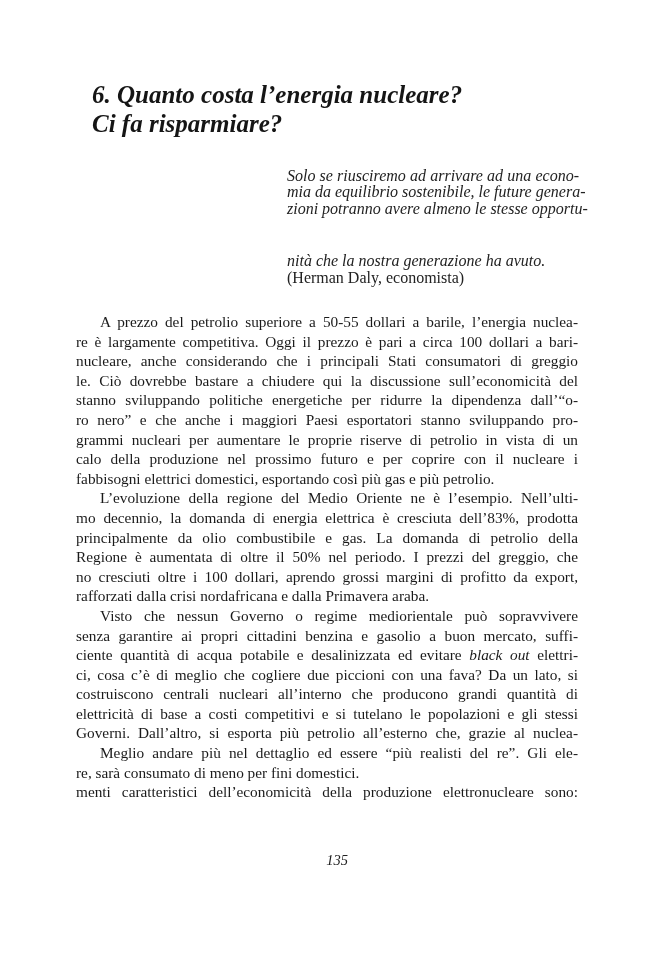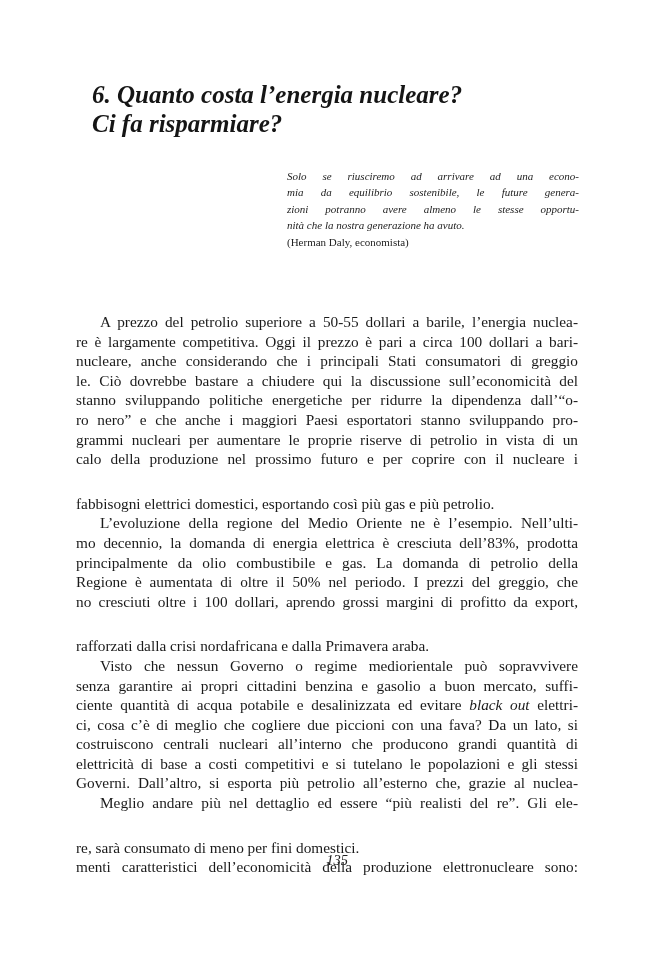--- a/index.html
+++ b/index.html
@@ -25,32 +25,32 @@
       font-weight: bold;
       font-style: italic;
       color: #151515;
     }
     .chapter-title span { display: block; white-space: nowrap; }
     .epigraph {
       position: absolute;
       left: 287px;
       top: 168px;
       width: 292px;
-      font-size: 11px;
+      font-size: 16px;
       line-height: 16.4px;
       color: #222;
     }
     .epigraph .quote-line {
       display: block;
       font-style: italic;
       text-align: justify;
       text-align-last: justify;
       white-space: nowrap;
     }
-    .epigraph .quote-line.last { text-align-last: left; }
+    .epigraph .quote-line.last { text-align-last: left; margin-top: 36px; }
     .epigraph .attribution {
       display: block;
       font-style: normal;
       white-space: nowrap;
     }
     .body-text {
       position: absolute;
       left: 76px;
       top: 312px;
       width: 502px;
@@ -59,21 +59,21 @@
       color: #1a1a1a;
     }
     .line {
       display: block;
       height: 19.6px;
       white-space: nowrap;
       text-align: justify;
       text-align-last: justify;
     }
     .line.indent { padding-left: 24px; }
-    .line.last { text-align-last: left; margin-top: 25px; }
+    .line.last { text-align-last: left; }
     .line i { font-style: italic; }
     .page-number {
       position: absolute;
       left: 12px;
       width: 650px;
       top: 852px;
       text-align: center;
       font-size: 14.5px;
       font-style: italic;
       color: #222;

